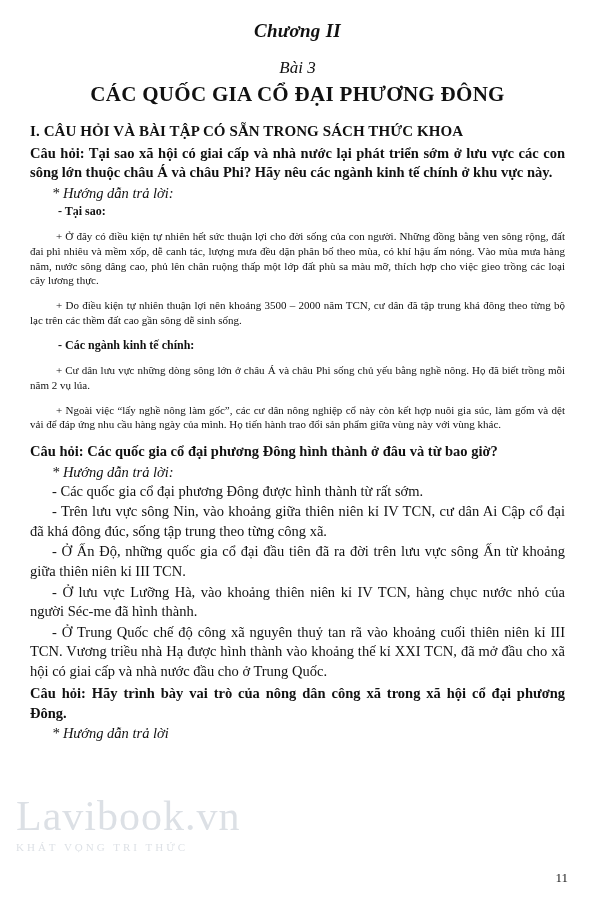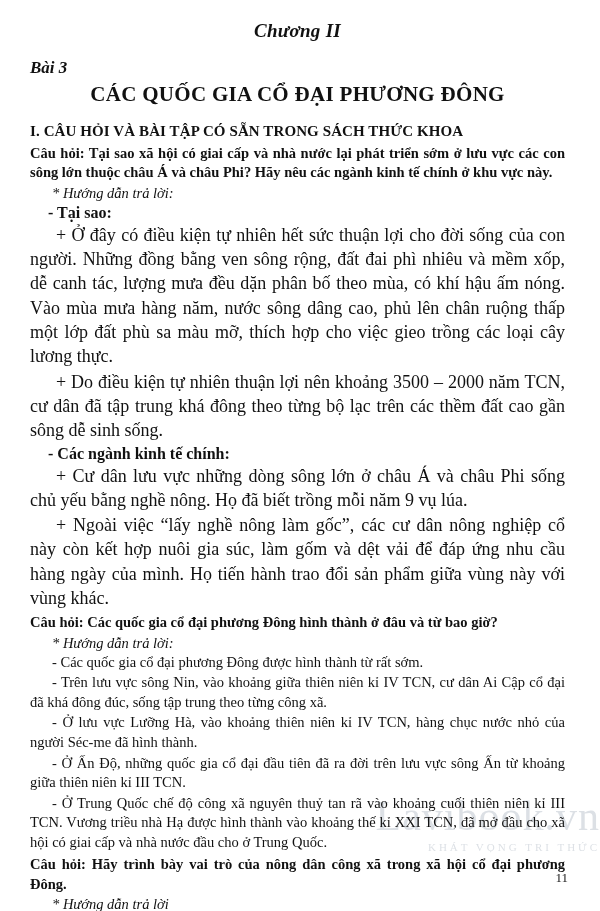--- a/index.html
+++ b/index.html
@@ -31,22 +31,23 @@
     margin: 4px 0 2px 0;
   }
   .chapter-subtitle {
     text-align: center;
     font-weight: bold;
     font-size: 19px;
     letter-spacing: 0.4px;
     margin: 0 0 10px 0;
   }
   .lesson-number {
+    text-align: center;
     font-style: italic;
-    font-weight: bold;
+    font-weight: normal;
     font-size: 17px;
     margin: 16px 0 4px 0;
   }
   .lesson-title {
     text-align: center;
     font-weight: bold;
     font-size: 21px;
     letter-spacing: 0.3px;
     margin: 0 0 16px 0;
   }
@@ -63,43 +64,43 @@
     margin: 3px 0 1px 0;
     text-align: justify;
   }
   .guide {
     font-style: italic;
     font-size: 14.5px;
     margin: 2px 0 1px 22px;
   }
   .sub-bold {
     font-weight: bold;
-    font-size: 16px;
-    margin: 2px 0 1px 18px;
+    font-size: 12px;
+    margin: 2px 0 1px 28px;
   }
   .para {
-    font-size: 18px;
+    font-size: 11px;
     line-height: 1.35;
     text-align: justify;
-    margin: 1px 0;
+    margin: 10px 0;
     text-indent: 26px;
   }
   .para-dash {
     font-size: 14.5px;
     line-height: 1.35;
     text-align: justify;
     margin: 1px 0;
     text-indent: 22px;
   }
   .watermark {
     position: absolute;
-    left: 1px;
+    left: 16px;
     right: 0;
     bottom: 58px;
-    text-align: right;
+    text-align: left;
     pointer-events: none;
     z-index: 5;
   }
   .watermark .wm-main {
     font-size: 42px;
     color: rgba(150, 160, 175, 0.33);
     letter-spacing: 1px;
     font-family: "Liberation Serif", serif;
     line-height: 1;
   }
@@ -133,29 +134,29 @@
     <div class="lesson-title">CÁC QUỐC GIA CỔ ĐẠI PHƯƠNG ĐÔNG</div>
 
     <div class="section-heading">I. CÂU HỎI VÀ BÀI TẬP CÓ SẴN TRONG SÁCH THỨC KHOA</div>
 
     <div class="q-line">Câu hỏi: Tại sao xã hội có giai cấp và nhà nước lại phát triển sớm ở lưu vực các con sông lớn thuộc châu Á và châu Phi? Hãy nêu các ngành kinh tế chính ở khu vực này.</div>
     <div class="guide">* Hướng dẫn trả lời:</div>
     <div class="sub-bold">- Tại sao:</div>
     <div class="para">+ Ở đây có điều kiện tự nhiên hết sức thuận lợi cho đời sống của con người. Những đồng bằng ven sông rộng, đất đai phì nhiêu và mềm xốp, dễ canh tác, lượng mưa đều dặn phân bố theo mùa, có khí hậu ấm nóng. Vào mùa mưa hàng năm, nước sông dâng cao, phủ lên chân ruộng thấp một lớp đất phù sa màu mỡ, thích hợp cho việc gieo trồng các loại cây lương thực.</div>
     <div class="para">+ Do điều kiện tự nhiên thuận lợi nên khoảng 3500 – 2000 năm TCN, cư dân đã tập trung khá đông theo từng bộ lạc trên các thềm đất cao gần sông dễ sinh sống.</div>
     <div class="sub-bold">- Các ngành kinh tế chính:</div>
-    <div class="para">+ Cư dân lưu vực những dòng sông lớn ở châu Á và châu Phi sống chủ yếu bằng nghề nông. Họ đã biết trồng mỗi năm 9 vụ lúa.</div>
+    <div class="para">+ Cư dân lưu vực những dòng sông lớn ở châu Á và châu Phi sống chủ yếu bằng nghề nông. Họ đã biết trồng mỗi năm 2 vụ lúa.</div>
     <div class="para">+ Ngoài việc “lấy nghề nông làm gốc”, các cư dân nông nghiệp cổ này còn kết hợp nuôi gia súc, làm gốm và dệt vải để đáp ứng nhu cầu hàng ngày của mình. Họ tiến hành trao đổi sản phẩm giữa vùng này với vùng khác.</div>
 
     <div class="q-line">Câu hỏi: Các quốc gia cổ đại phương Đông  hình thành ở đâu và từ bao giờ?</div>
     <div class="guide">* Hướng dẫn trả lời:</div>
     <div class="para-dash">- Các quốc gia cổ đại phương Đông được hình thành từ rất sớm.</div>
     <div class="para-dash">- Trên lưu vực sông Nin, vào khoảng giữa thiên niên kỉ IV TCN, cư dân Ai Cập cổ đại đã khá đông đúc, sống tập trung theo từng công xã.</div>
+    <div class="para-dash">- Ở Ấn Độ, những quốc gia cổ đại đầu tiên đã ra đời trên lưu vực sông Ấn từ khoảng giữa thiên niên kỉ III TCN.</div>
     <div class="para-dash">- Ở lưu vực Lưỡng Hà, vào khoảng thiên niên kỉ IV TCN, hàng chục nước nhỏ của người Séc-me đã  hình thành.</div>
-    <div class="para-dash">- Ở Ấn Độ, những quốc gia cổ đại đầu tiên đã ra đời trên lưu vực sông Ấn từ khoảng giữa thiên niên kỉ III TCN.</div>
     <div class="para-dash">- Ở Trung Quốc chế độ công xã nguyên thuỷ tan rã vào khoảng cuối thiên niên kỉ III TCN. Vương triều nhà Hạ được hình thành vào khoảng thế kỉ XXI TCN, đã mở đầu cho xã hội có giai cấp và nhà nước đầu cho ở Trung Quốc.</div>
 
     <div class="q-line">Câu hỏi: Hãy trình bày vai trò của nông dân công xã trong xã hội cổ đại phương Đông.</div>
     <div class="guide">* Hướng dẫn trả lời</div>
   </div>
 
   <div class="watermark">
     <div class="wm-main">Lavibook.vn</div>
     <div class="wm-sub">KHÁT VỌNG TRI THỨC</div>
   </div>

